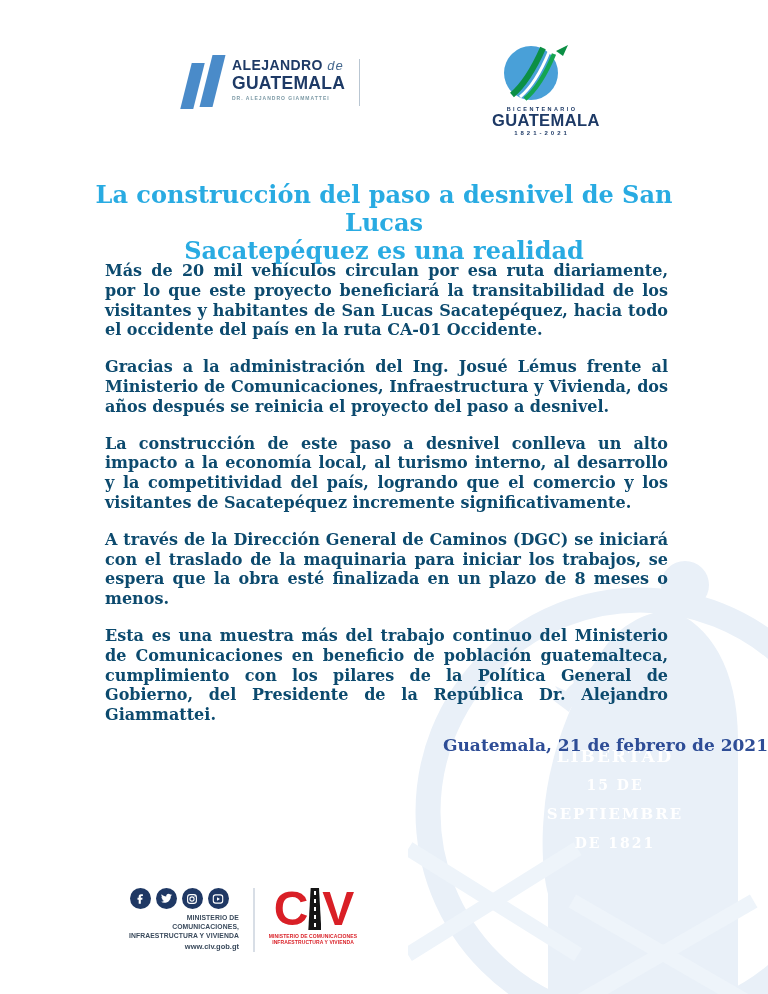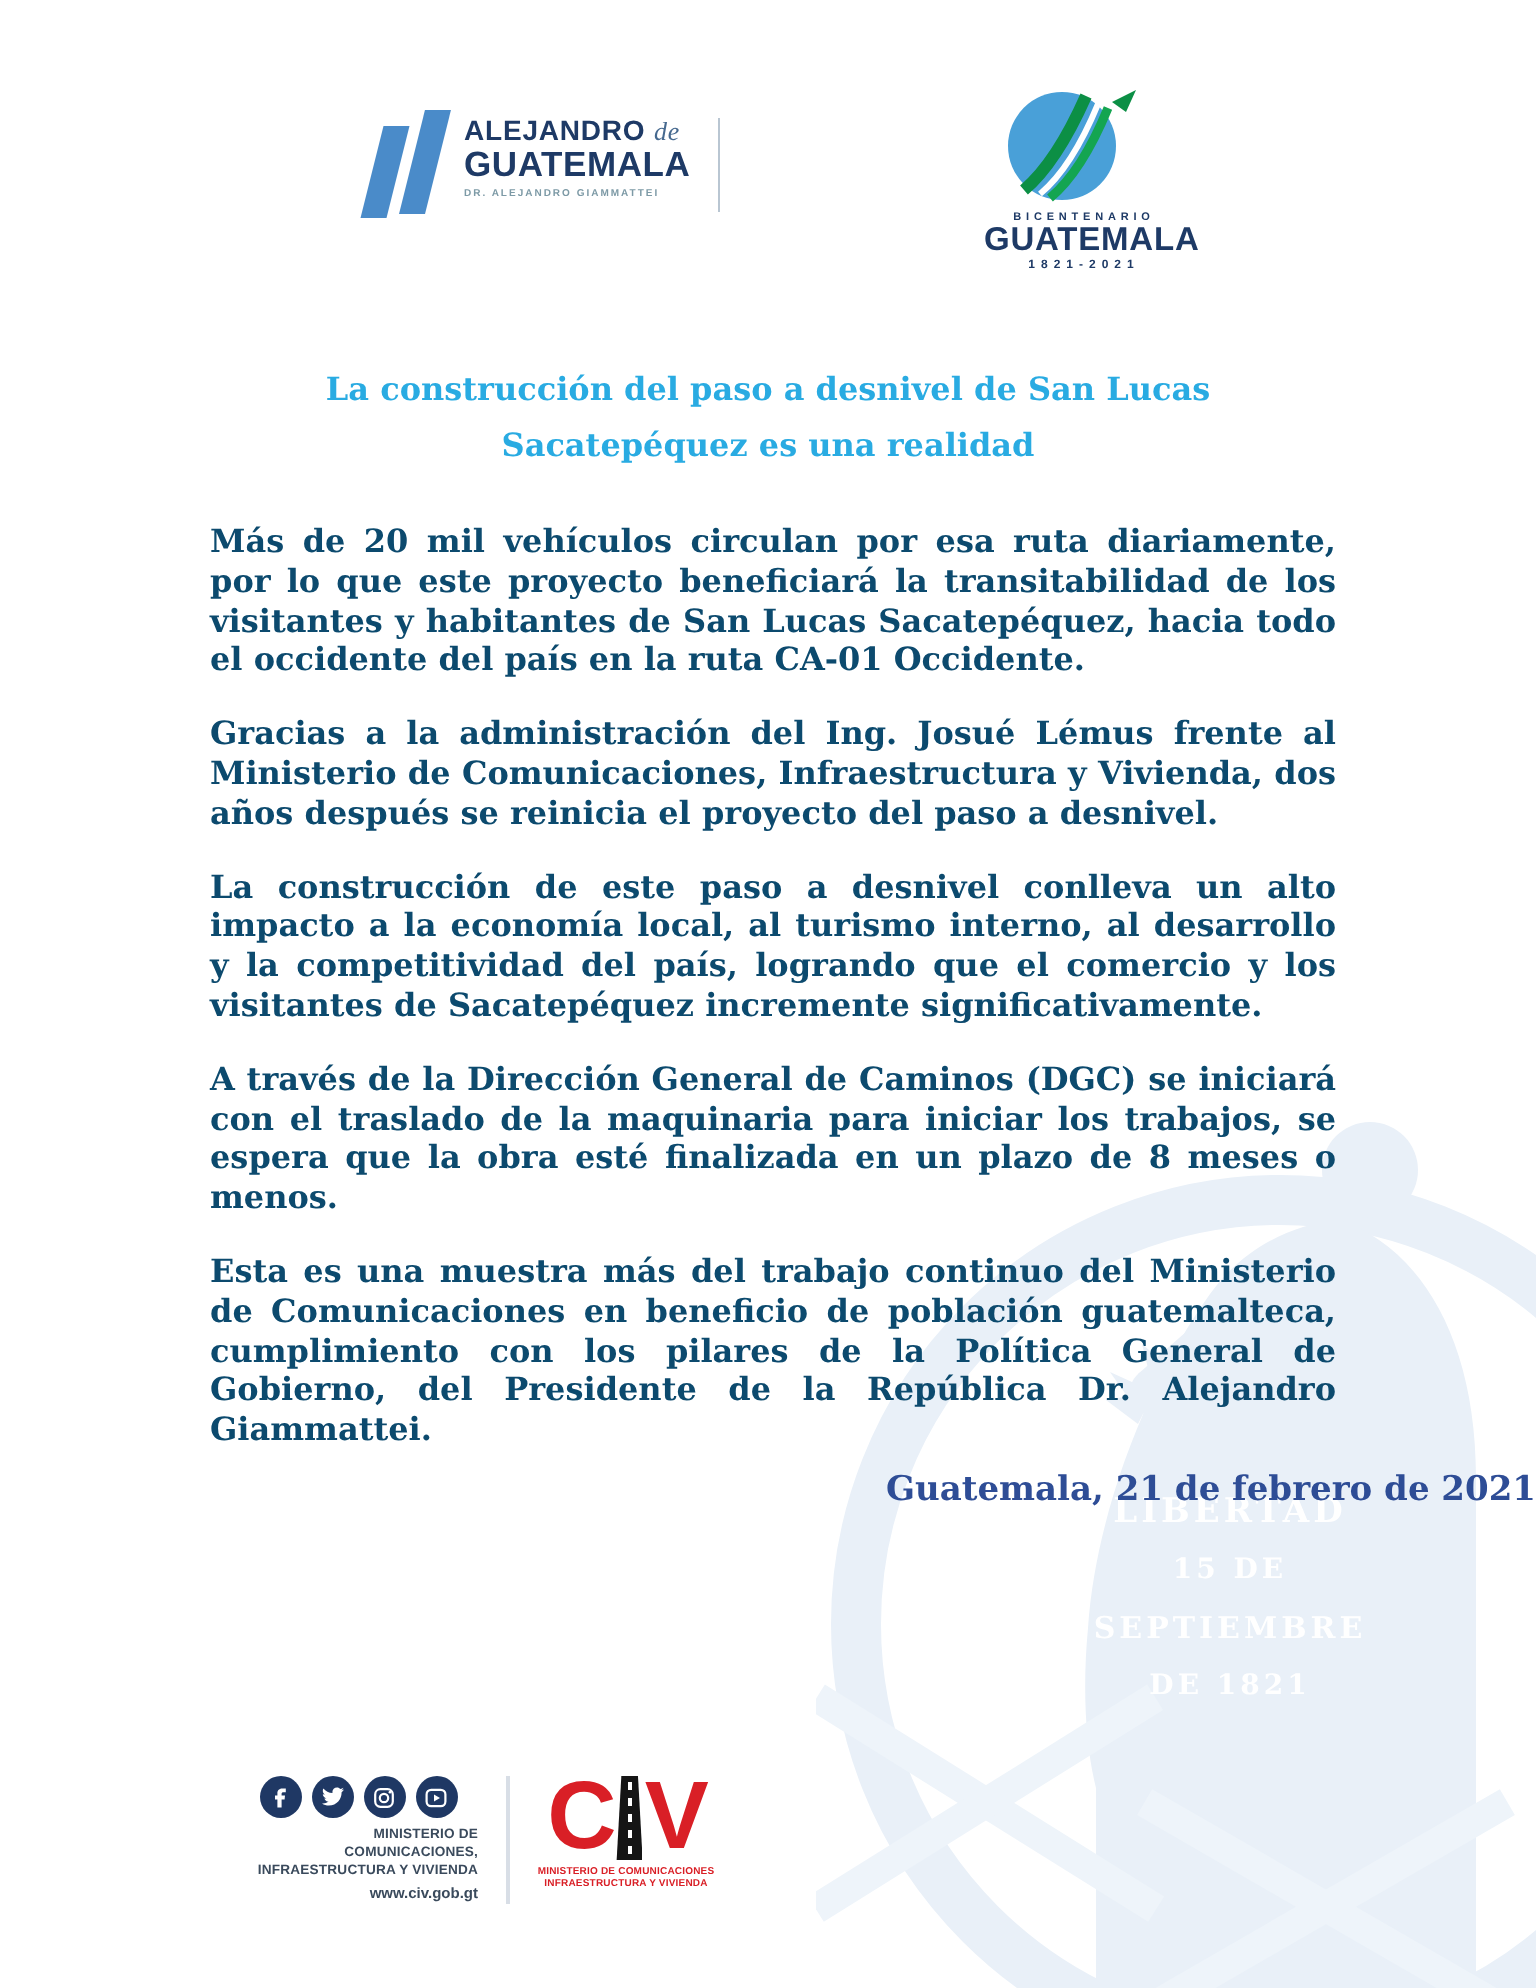--- a/index.html
+++ b/index.html
@@ -16,38 +16,38 @@
   .wm-1 { font-size:17px; } .wm-2 { font-size:14px; } .wm-3 { font-size:15px; } .wm-4 { font-size:14px; }
 
   
   .header { position:absolute; left:0; top:0; width:100%; z-index:2; }
   .gov-group { position:absolute; left:186px; top:50px; display:flex; align-items:flex-start; }
   .gov-bars { display:flex; gap:7px; margin-top:4px; }
   .gov-bar-1 { width:13px; height:46px; background:#4a8bc9; transform:skewX(-14deg); margin-top:9px; }
   .gov-bar-2 { width:13px; height:52px; background:#4a8bc9; transform:skewX(-14deg); margin-top:1px; }
   .gov-text { margin-left:13px; color:#1e3a66; font-family:"Liberation Sans", sans-serif; margin-top:8px; }
   .gov-line1 { font-size:14px; font-weight:bold; letter-spacing:.4px; line-height:15px; }
-  .gov-de { font-family:Liberation Serif, serif; font-style:italic; font-weight:normal; font-size:13px; color:#46698f; }
+  .gov-de { font-family:Liberation Mono, monospace; font-style:italic; font-weight:normal; font-size:13px; color:#46698f; }
   .gov-line2 { font-size:17.5px; font-weight:bold; letter-spacing:.3px; line-height:18px; }
   .gov-sub { font-size:5px; color:#7d9aa6; letter-spacing:1px; font-weight:bold; margin-top:3px; }
   .header-divider { width:1px; height:47px; background:#b9c6d2; margin:9px 12px 0 14px; }
   .ministry { margin-top:9px; font-family:"Liberation Sans", sans-serif; font-size:10.5px; font-weight:bold;
               color:#1e3a66; line-height:13px; letter-spacing:.2px; }
   .bicent { position:absolute; left:492px; top:44px; width:100px; text-align:center; }
   .bicent svg { display:block; margin:0 auto; }
   .bicent-top { font-family:"Liberation Sans", sans-serif; font-size:5.5px; font-weight:bold;
                 letter-spacing:2.4px; color:#1e3a66; margin-top:4px; }
   .bicent-name { font-family:"Liberation Sans", sans-serif; font-size:16.5px; font-weight:900;
                  letter-spacing:.4px; color:#1e3a66; line-height:17px; }
   .bicent-years { font-family:"Liberation Sans", sans-serif; font-size:6px; font-weight:bold;
                   letter-spacing:3px; color:#1e3a66; margin-top:1px; }
 
   
   .article-title { position:absolute; left:55px; top:181px; width:658px; z-index:2;
-                   text-align:center; color:#29abe2; font-weight:bold; font-size:16px; line-height:28px; }
+                   text-align:center; color:#29abe2; font-weight:bold; font-size:24px; line-height:28px; }
   .article-body { position:absolute; left:105px; top:261px; width:563px; z-index:2; }
   .article-body p { font-size:16px; line-height:19.8px; font-weight:bold; color:#0c4a6e;
                     text-align:justify; margin-bottom:17px; }
   .dateline { position:absolute; left:0; top:735px; width:768px; z-index:2; text-align:right;
               font-size:17px; font-weight:bold; color:#2e4d96; }
 
   
   .footer-left { position:absolute; left:119px; top:888px; width:120px; z-index:2; }
   .social-row { display:flex; gap:5px; justify-content:center; margin-bottom:5px; }
   .social-icon { width:21px; height:21px; border-radius:50%; background:#1f3864;

